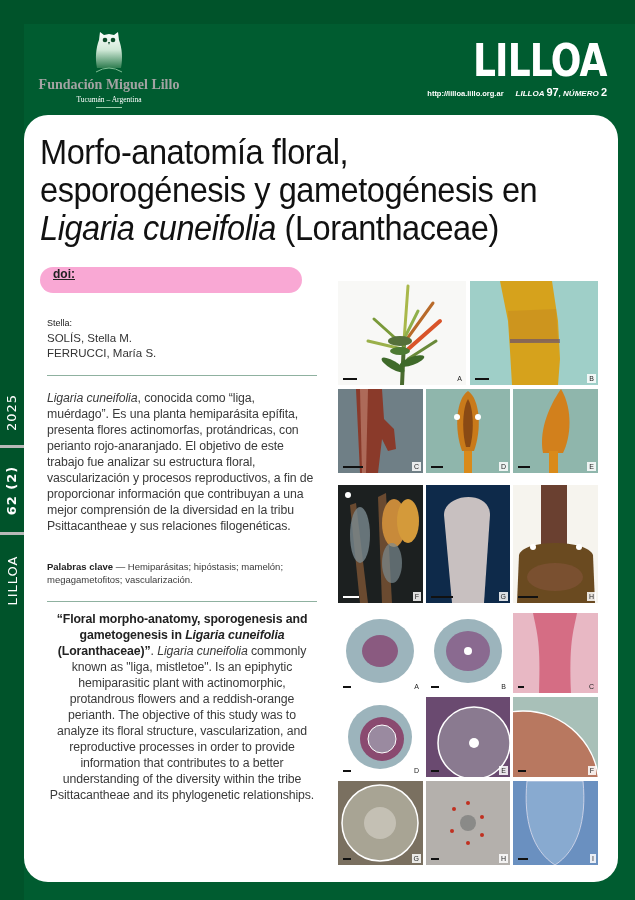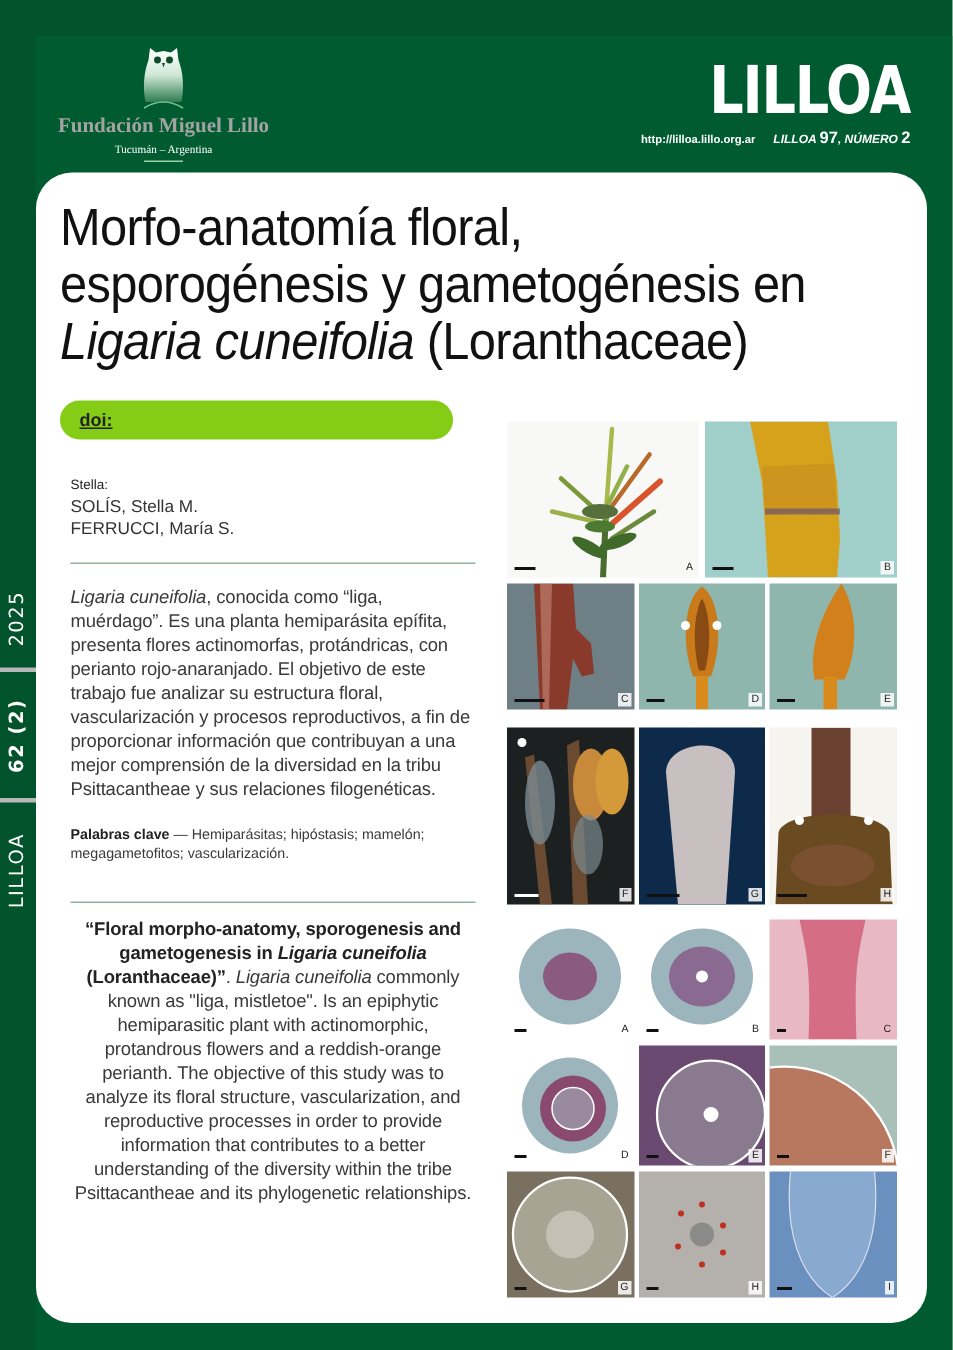--- a/index.html
+++ b/index.html
@@ -64,22 +64,22 @@
     background: #ffffff; border-radius: 24px;
   }
   .title {
     position: absolute; left: 16px; top: 18px; width: 570px;
     font-size: 35px; line-height: 38px; color: #111111; letter-spacing: -0.5px;
     transform: scaleX(0.93); transform-origin: left top;
   }
   .title .em { font-style: italic; }
   .doi {
     position: absolute; left: 16px; top: 152px; height: 26px; width: 262px;
-    background: #84cc16; border-radius: 13px;
-    display: flex; align-items: center; padding-left: 13px; box-sizing: border-box;
+    background: #f9a8d4; border-radius: 13px;
+    display: flex; align-items: flex-start; padding-left: 13px; box-sizing: border-box;
     font-size: 12px; color: #222222; text-decoration: underline;
   }
   .doi b { margin-right: 4px; }
   .left-col { position: absolute; left: 23px; width: 270px; color: #333333; }
   .authors-label { top: 203px; font-size: 9px; color: #222; }
   .author { font-size: 11.5px; line-height: 15px; color: #333; }
   .authors-list { top: 216px; }
   .rule { position: absolute; left: 23px; width: 270px; height: 1px; background: #8fb1a0; }
   .abstract-es {
     top: 383px; font-size: 12.3px; line-height: 16px; color: #3a3a3a; letter-spacing: -0.1px;
@@ -168,21 +168,21 @@
     <div class="author">SOLÍS, Stella M.</div>
     <div class="author">FERRUCCI, María S.</div>
   </div>
 
   <div class="rule" style="top:260px;"></div>
 
   <div class="left-col" style="top:275px;">
     <div class="abstract-es" style="position:static;">
       <i>Ligaria cuneifolia</i><span>, conocida como “liga, muérdago”. Es una planta hemiparásita epífita, presenta flores actinomorfas, protándricas, con perianto rojo-anaranjado. El objetivo de este trabajo fue analizar su estructura floral, vascularización y procesos reproductivos, a fin de proporcionar información que contribuyan a una mejor comprensión de la diversidad en la tribu Psittacantheae y sus relaciones filogenéticas.</span>
     </div>
-    <div class="keywords" style="margin-top:16px;">
+    <div class="keywords" style="margin-top:26px;">
       <b>Palabras clave</b><span> — Hemiparásitas; hipóstasis; mamelón; megagametofitos; vascularización.</span>
     </div>
   </div>
 
   <div class="rule" style="top:486px;"></div>
 
   <div class="left-col" style="top:496px;text-align:center;">
     <div class="abstract-en">
       <b><span>“Floral morpho-anatomy, sporogenesis and gametogenesis in </span><i>Ligaria cuneifolia</i><span> (Loranthaceae)”</span></b><span>. </span><i>Ligaria cuneifolia</i><span> commonly known as "liga, mistletoe". Is an epiphytic hemiparasitic plant with actinomorphic, protandrous flowers and a reddish-orange perianth. The objective of this study was to analyze its floral structure, vascularization, and reproductive processes in order to provide information that contributes to a better understanding of the diversity within the tribe Psittacantheae and its phylogenetic relationships.</span>
     </div>

